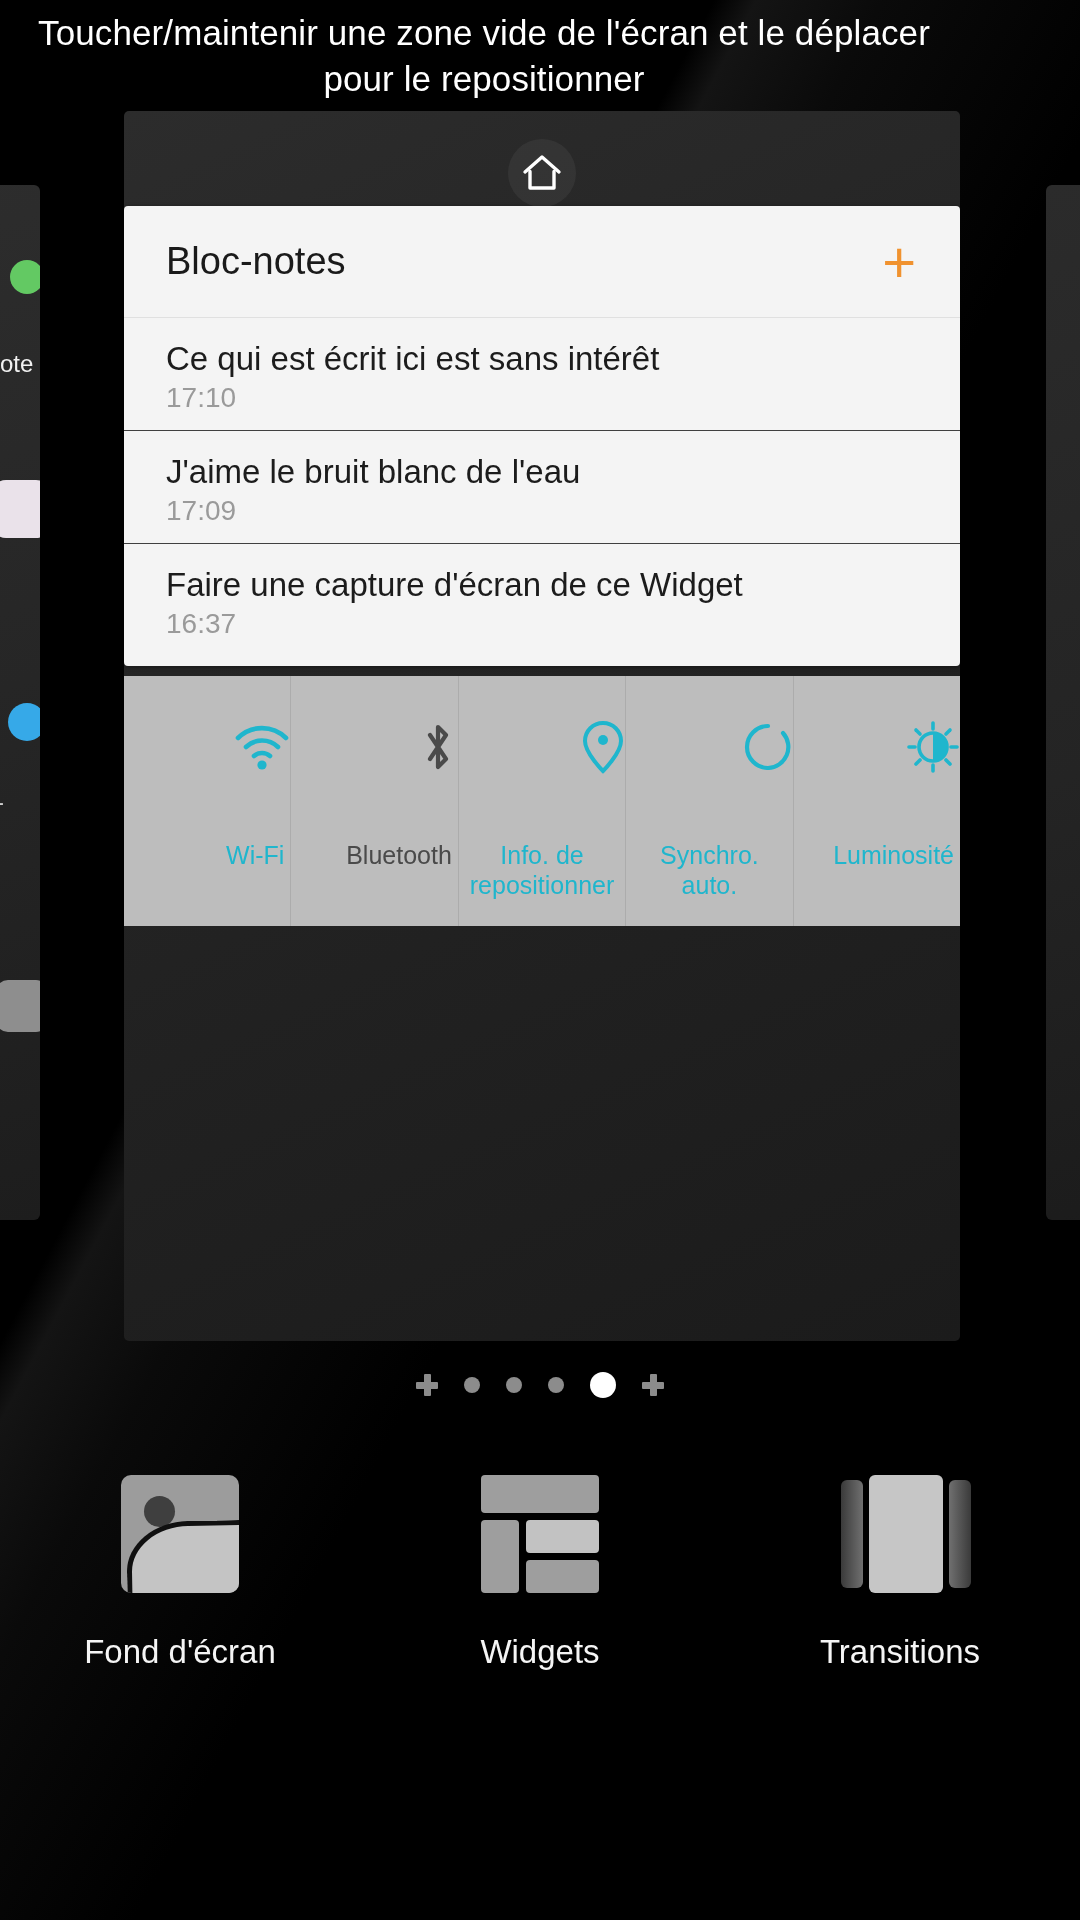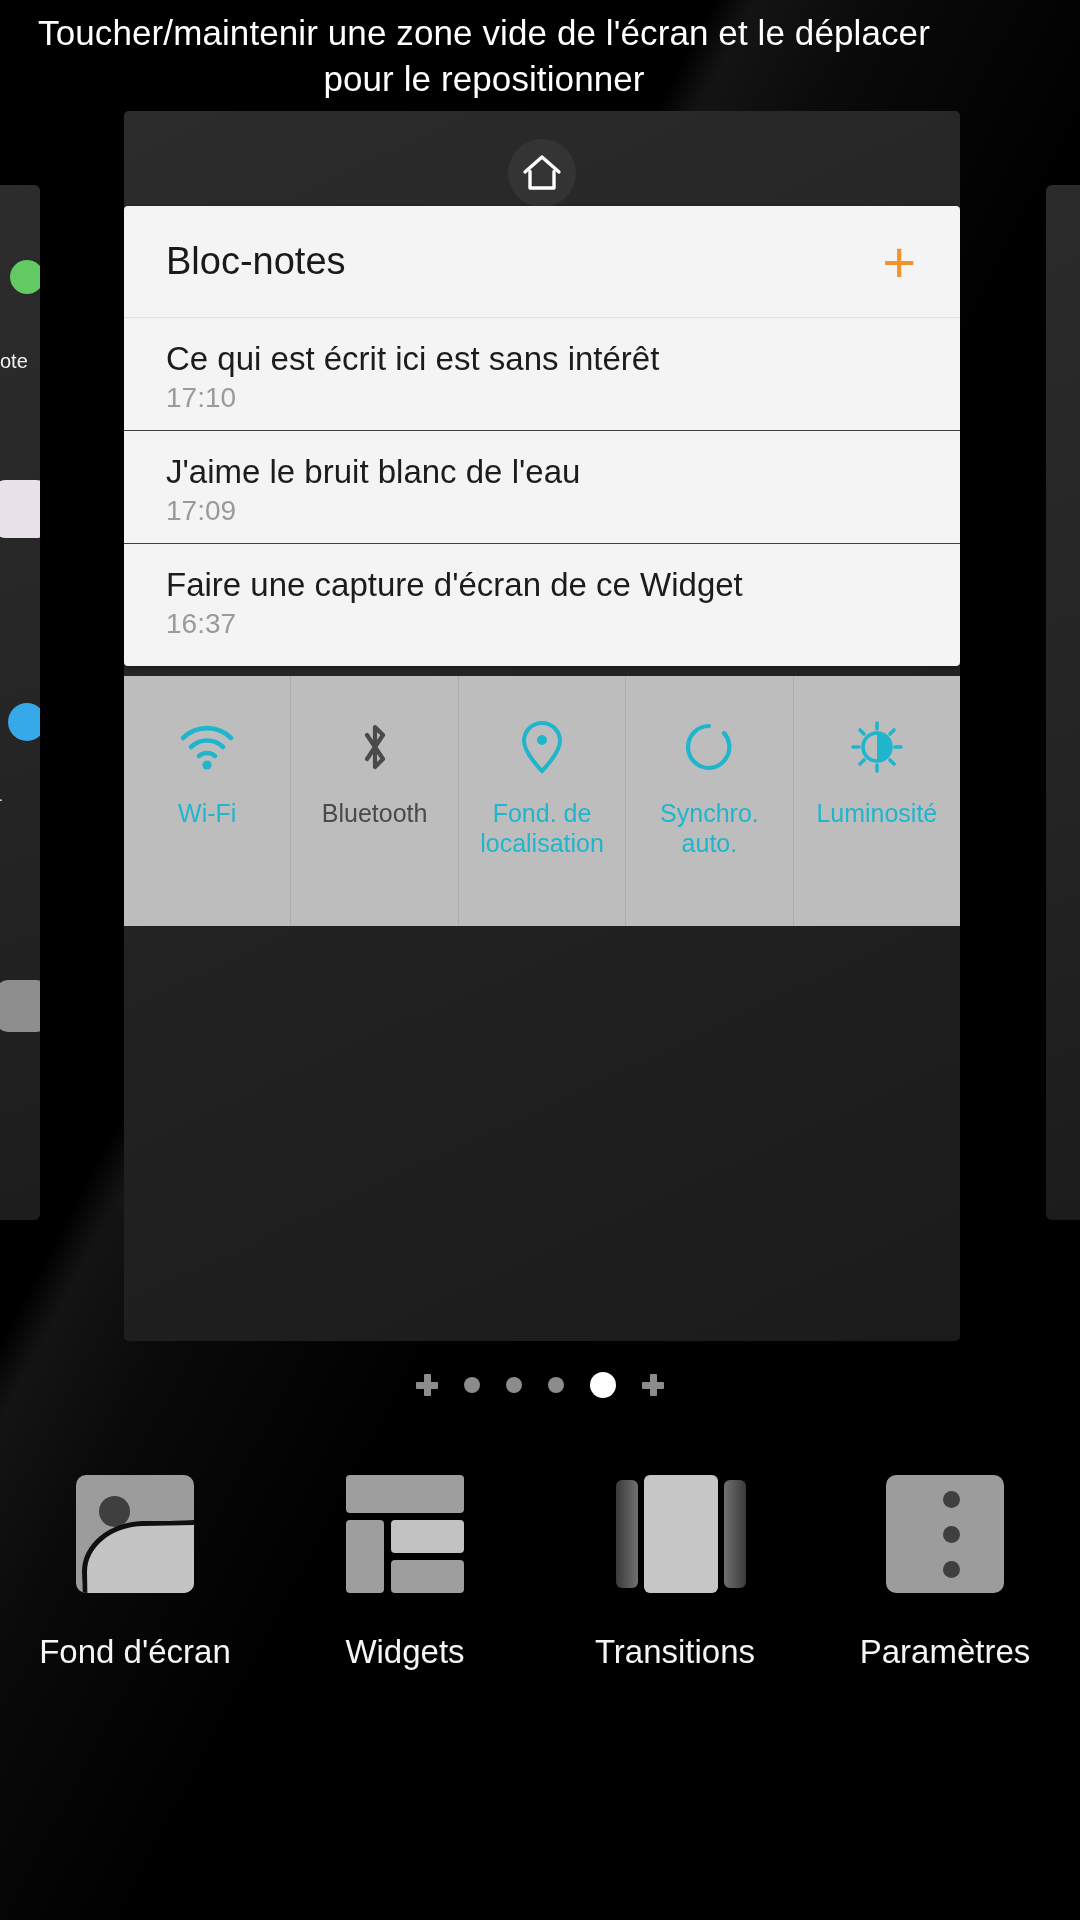--- a/index.html
+++ b/index.html
@@ -34,21 +34,21 @@
     background:linear-gradient(160deg,#2d2d2d 0%,#262626 50%,#1d1d1d 100%);
     border-radius:6px;
     overflow:hidden;
   }
   #side-left  { left:-108px; top:185px; width:148px; height:1035px; }
   #side-right { left:1046px;  top:185px; width:150px; height:1035px;
                 background:linear-gradient(160deg,#2b2b2b 0%,#242424 55%,#1b1b1b 100%); }
 
   .mini-icon { position:absolute; border-radius:50%; }
   .mini-label {
-    position:absolute; color:#f2f2f2; font-size:20px; white-space:nowrap;
+    position:absolute; color:#f2f2f2; font-size:24px; white-space:nowrap;
   }
 
   
   #center-page {
     position:absolute;
     left:124px; top:111px;
     width:836px; height:1230px;
     background:linear-gradient(155deg,#2c2c2c 0%,#262626 30%,#212121 60%,#1b1b1b 100%);
     border-radius:5px;
     overflow:hidden;
@@ -95,24 +95,25 @@
     position:absolute;
     left:0px; top:565px;
     width:836px; height:250px;
     background:#bdbdbd;
     display:flex;
     overflow:hidden;
   }
   .qs-tile {
     flex:1;
     display:flex; flex-direction:column;
-    align-items:center; justify-content:flex-start;
+    align-items:flex-end; justify-content:flex-start;
     padding-top:42px;
     border-right:1px solid #acacac;
     position:relative;
+    gap:42px;
   }
   .qs-tile:last-child { border-right:none; }
   .qs-icon { height:58px; display:flex; align-items:center; justify-content:center; }
   .qs-label {
     margin-top:22px;
     font-size:25px; line-height:30px;
     text-align:center;
     color:#1fb6cd;
     padding:0 6px;
   }
@@ -261,21 +262,21 @@
         <div class="qs-label">Bluetooth</div>
       </div>
 
       <div class="qs-tile">
         <div class="qs-icon">
           <svg width="44" height="56" viewBox="0 0 44 56">
             <path d="M22 4 C12 4 4 12 4 22 C4 34 22 52 22 52 C22 52 40 34 40 22 C40 12 32 4 22 4 Z" fill="none" stroke="#1fb6cd" stroke-width="4"></path>
             <circle cx="22" cy="21" r="5" fill="#1fb6cd"></circle>
           </svg>
         </div>
-        <div class="qs-label">Fond. de localisation</div>
+        <div class="qs-label">Info. de repositionner</div>
       </div>
 
       <div class="qs-tile">
         <div class="qs-icon">
           <svg width="50" height="52" viewBox="0 0 50 52">
             <path d="M25 5 A21 21 0 1 0 25 47" fill="none" stroke="#1fb6cd" stroke-width="4.2" stroke-linecap="round"></path>
             <path d="M25 47 A21 21 0 0 0 40 12" fill="none" stroke="#1fb6cd" stroke-width="4.2" stroke-linecap="round"></path>
           </svg>
         </div>
         <div class="qs-label">Synchro. auto.</div>
@@ -341,26 +342,16 @@
       <div class="tool-icon">
         <div class="ic-trans">
           <div class="t-l"></div>
             <div class="t-c"></div>
             <div class="t-r"></div>
         </div>
       </div>
       <div class="tool-label">Transitions</div>
     </div>
 
-    <div class="tool">
-      <div class="tool-icon">
-        <div class="ic-settings">
-          <span></span>
-            <span></span>
-            <span></span>
-        </div>
-      </div>
-      <div class="tool-label">Paramètres</div>
-    </div>
 
   </div>
 
 </div>
 
 </body></html>

